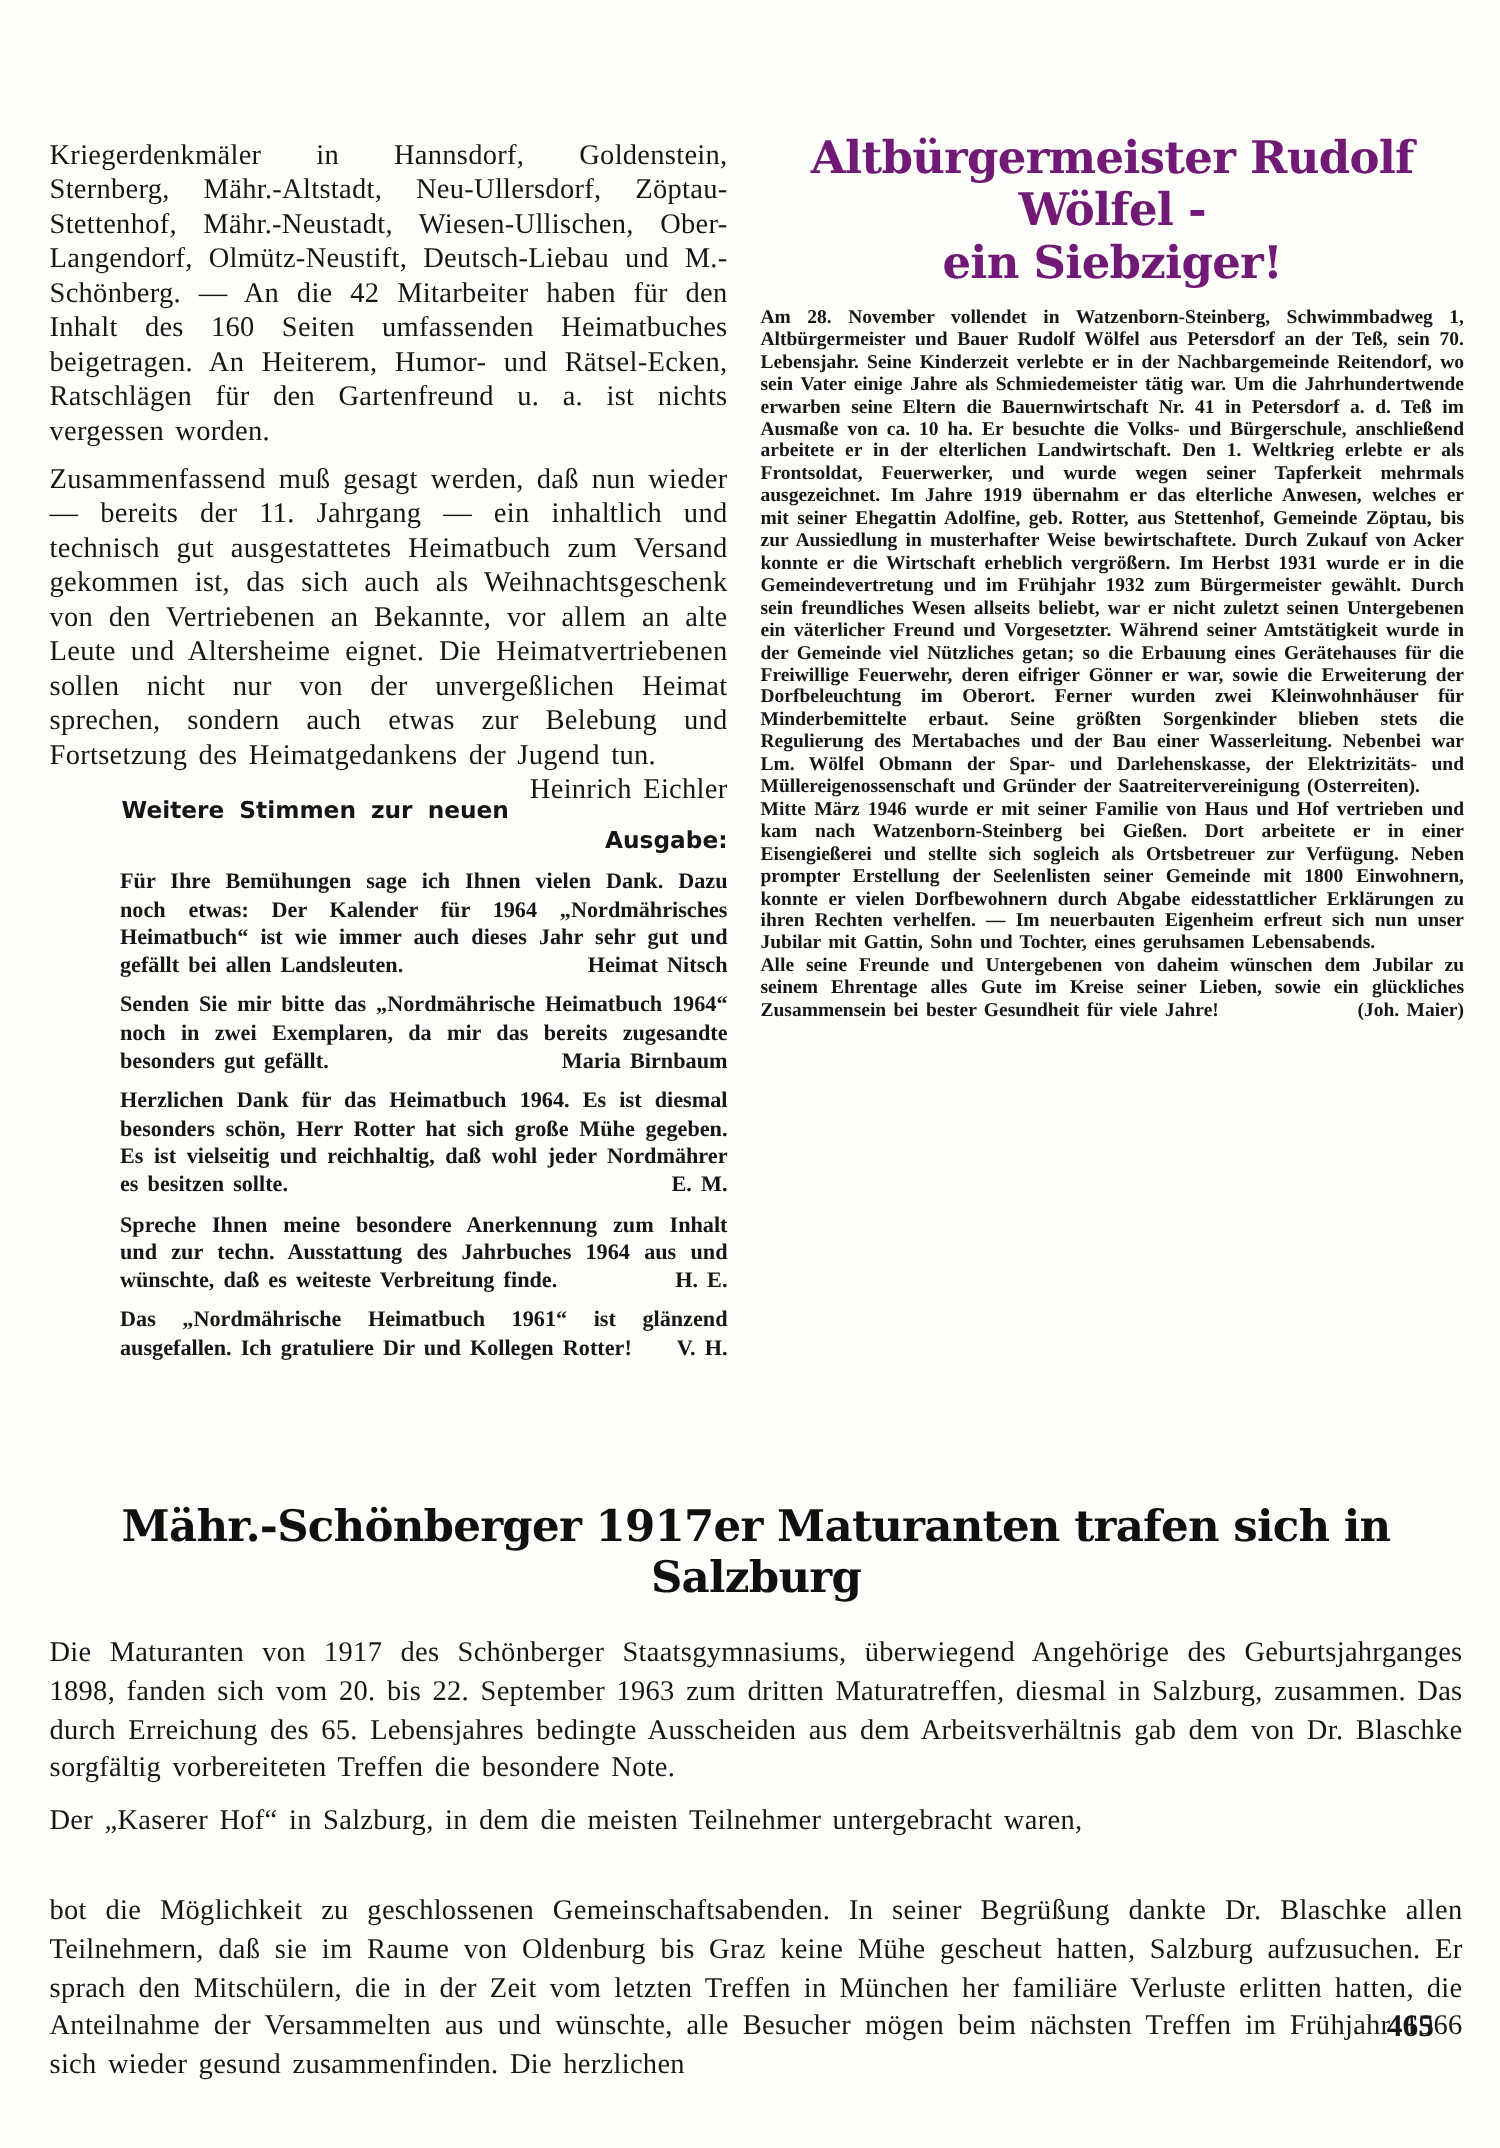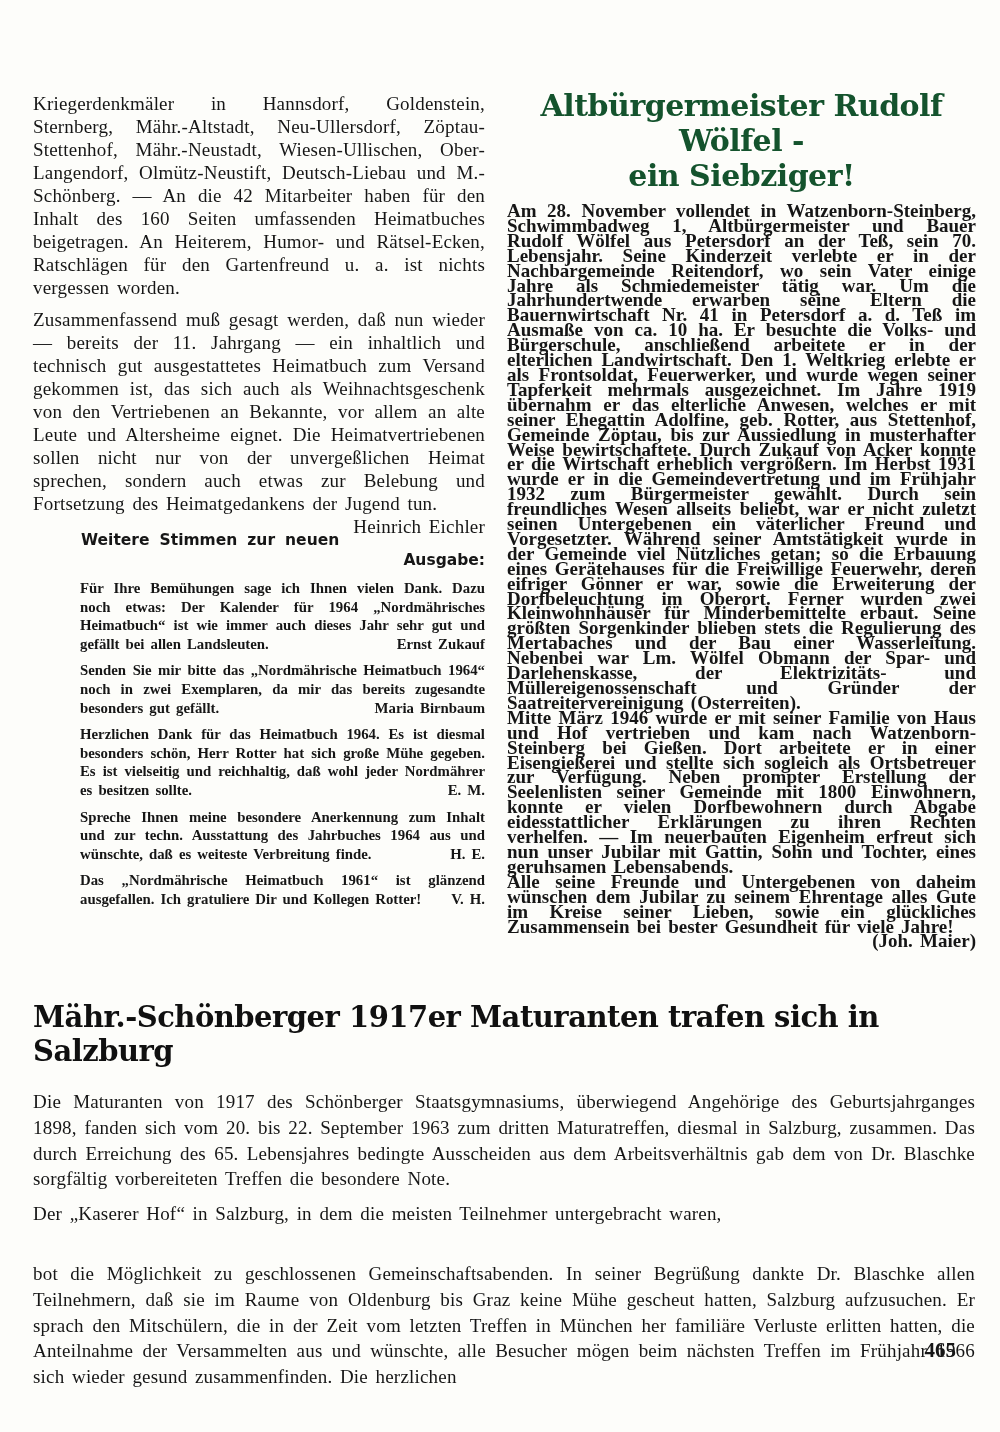--- a/index.html
+++ b/index.html
@@ -18,42 +18,42 @@
   .bottom{position:absolute;left:33px;top:1000px;width:942px;}
 
   p{margin:0;}
   .just{text-align:justify;}
 
   
   .t-lg{font-size:19px;line-height:23px;word-spacing:.14em;letter-spacing:.01em;}
   .t-lg + .t-lg{margin-top:9px;}
 
   
-  .t-xs{font-weight:700;font-size:19px;line-height:14.9px;word-spacing:.13em;}
+  .t-xs{font-weight:700;font-size:13px;line-height:14.9px;word-spacing:.13em;}
 
   
   .t-sm{font-weight:700;font-size:14.8px;line-height:18.6px;word-spacing:.16em;margin-left:47px;}
   .letter{margin-bottom:8px;}
 
   .sig{float:right;padding-left:14px;}
 
   .headline{
     font-family:"DejaVu Serif", serif;font-weight:700;
     font-size:30px;line-height:35px;letter-spacing:-.5px;
-    text-align:center;margin:0 0 11px 0;color:#14532d;
+    text-align:center;margin:0 0 11px 0;color:#701a75;
   }
   .letters-head{
     font-family:"DejaVu Sans", sans-serif;font-weight:700;
     font-size:15.5px;line-height:20px;word-spacing:.3em;
     text-align:right;margin:15px 0 9px 0;
   }
   .headline2{
     font-family:"DejaVu Serif", serif;font-weight:700;
     font-size:29px;line-height:34px;letter-spacing:-.5px;
-    text-align:left;margin:0 0 21px 0;color:#101010;
+    text-align:center;margin:0 0 21px 0;color:#101010;
   }
   .bcols{display:flex;gap:34px;flex-direction:column;}
   .bcol{flex:1;}
   .bcol .t-lg{line-height:25.8px;}
 
   .pageno{
     position:absolute;right:44px;top:1338px;
     font-weight:700;font-size:21px;font-family:Liberation Serif, serif;
   }
 </style>
@@ -68,21 +68,21 @@
     </p>
     <p class="t-lg just">
       <span>Zusammenfassend muß gesagt werden, daß nun wieder — bereits der 11. Jahrgang — ein inhaltlich und technisch gut ausgestattetes Heimatbuch zum Versand gekommen ist, das sich auch als Weihnachtsgeschenk von den Vertriebenen an Bekannte, vor allem an alte Leute und Altersheime eignet. Die Heimatvertriebenen sollen nicht nur von der unvergeßlichen Heimat sprechen, sondern auch etwas zur Belebung und Fortsetzung des Heimatgedankens der Jugend tun.</span>
       <span class="sig">Heinrich Eichler</span>
     </p>
 
     <h3 class="letters-head">Weitere Stimmen zur neuen Ausgabe:</h3>
 
     <p class="t-sm just letter">
       <span>Für Ihre Bemühungen sage ich Ihnen vielen Dank. Dazu noch etwas: Der Kalender für 1964 „Nordmährisches Heimatbuch“ ist wie immer auch dieses Jahr sehr gut und gefällt bei allen Landsleuten.</span>
-      <span class="sig">Ernst Zukauf</span>
+      <span class="sig">Heimat Nitsch</span>
     </p>
     <p class="t-sm just letter">
       <span>Senden Sie mir bitte das „Nordmährische Heimatbuch 1964“ noch in zwei Exemplaren, da mir das bereits zugesandte besonders gut gefällt.</span>
       <span class="sig">Maria Birnbaum</span>
     </p>
     <p class="t-sm just letter">
       <span>Herzlichen Dank für das Heimatbuch 1964. Es ist diesmal besonders schön, Herr Rotter hat sich große Mühe gegeben. Es ist vielseitig und reichhaltig, daß wohl jeder Nordmährer es besitzen sollte.</span>
       <span class="sig">E. M.</span>
     </p>
     <p class="t-sm just letter">

